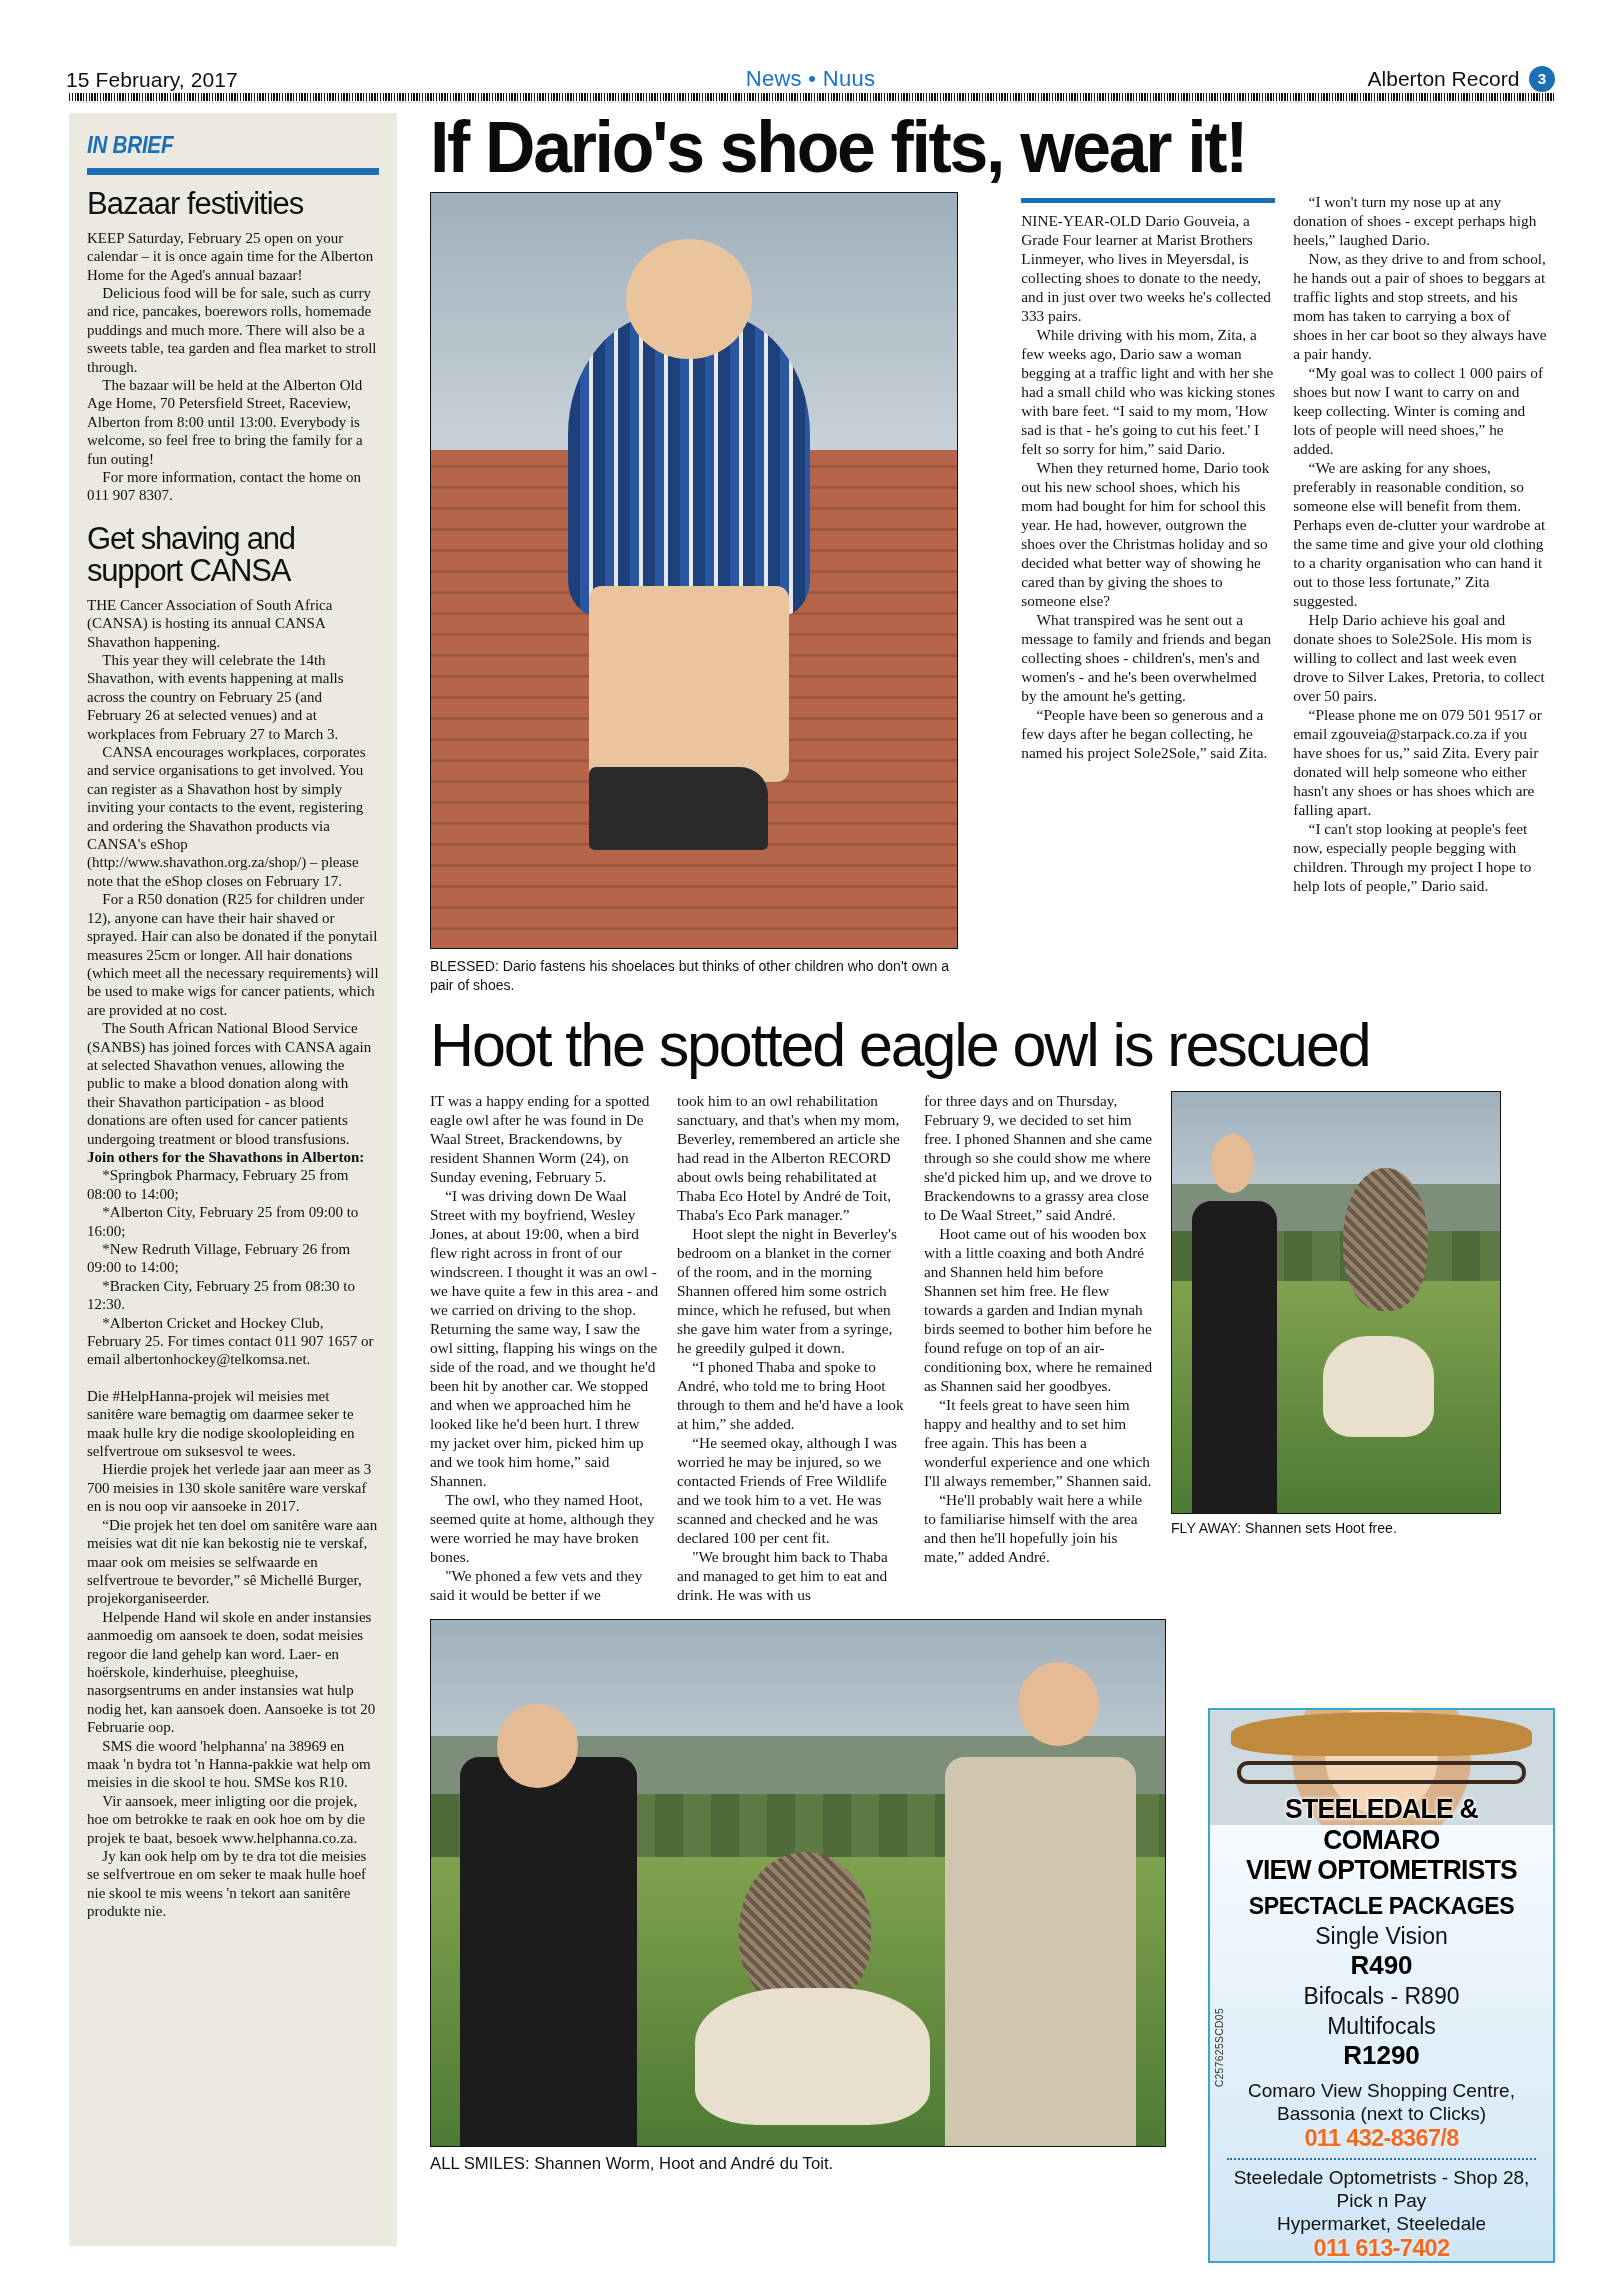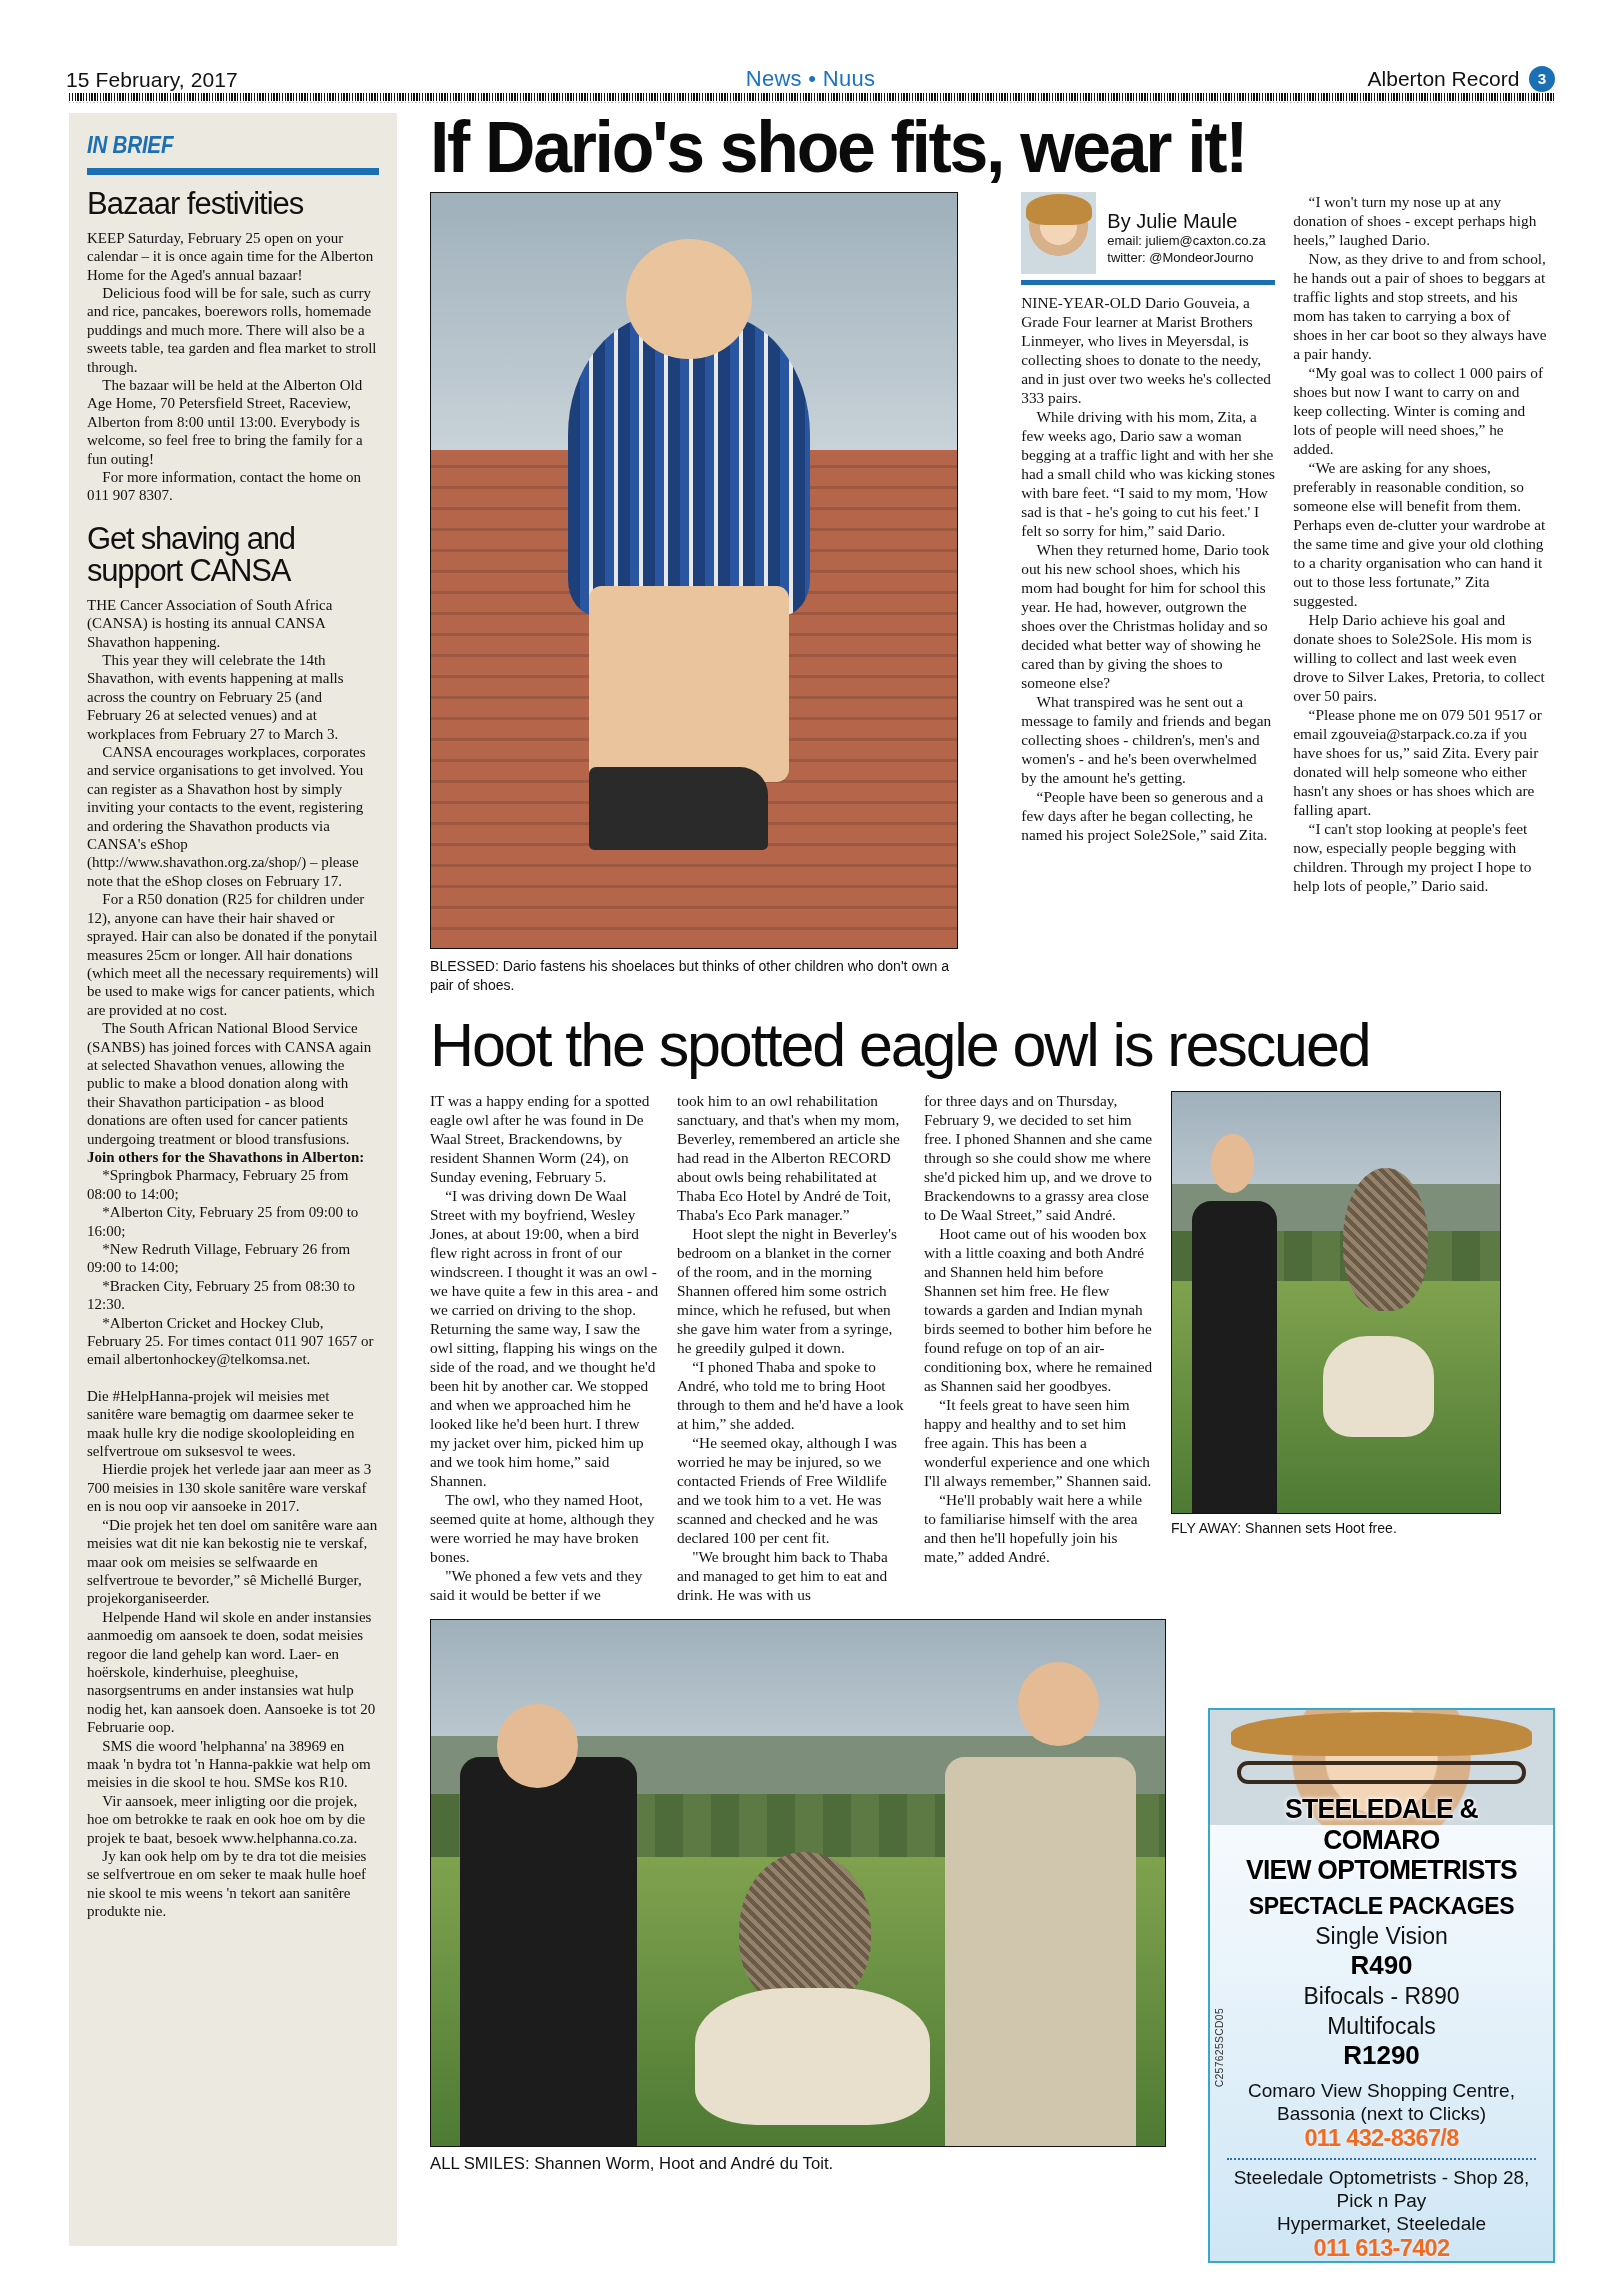--- a/index.html
+++ b/index.html
@@ -263,31 +263,20 @@
             <div class="boy-head"></div>
             <div class="boy-leg"></div>
             <div class="shoe"></div>
           </div>
         </div>
         <div class="cap">BLESSED: Dario fastens his shoelaces but thinks of other children who don't own a pair of shoes.</div>
       </div>
 
       <div class="artcols">
         <div class="artcol">
-          <div class="byline">
-            <div class="byphoto">
-              <div class="face"></div>
-                <div class="hair"></div>
-            </div>
-            <div class="bytext">
-              <div class="byname">By Julie Maule</div>
-              <div class="bymeta">email: juliem@caxton.co.za</div>
-              <div class="bymeta">twitter: @MondeorJourno</div>
-            </div>
-          </div>
           <div class="byrule"></div>
           <p class="noind">NINE-YEAR-OLD Dario Gouveia, a Grade Four learner at Marist Brothers Linmeyer, who lives in Meyersdal, is collecting shoes to donate to the needy, and in just over two weeks he's collected 333 pairs.</p>
           <p>While driving with his mom, Zita, a few weeks ago, Dario saw a woman begging at a traffic light and with her she had a small child who was kicking stones with bare feet. “I said to my mom, 'How sad is that - he's going to cut his feet.' I felt so sorry for him,” said Dario.</p>
           <p>When they returned home, Dario took out his new school shoes, which his mom had bought for him for school this year. He had, however, outgrown the shoes over the Christmas holiday and so decided what better way of showing he cared than by giving the shoes to someone else?</p>
           <p>What transpired was he sent out a message to family and friends and began collecting shoes - children's, men's and women's - and he's been overwhelmed by the amount he's getting.</p>
           <p>“People have been so generous and a few days after he began collecting, he named his project Sole2Sole,” said Zita.</p>
         </div>
         <div class="artcol artcol2">
           <p>“I won't turn my nose up at any donation of shoes - except perhaps high heels,” laughed Dario.</p>
           <p>Now, as they drive to and from school, he hands out a pair of shoes to beggars at traffic lights and stop streets, and his mom has taken to carrying a box of shoes in her car boot so they always have a pair handy.</p>

